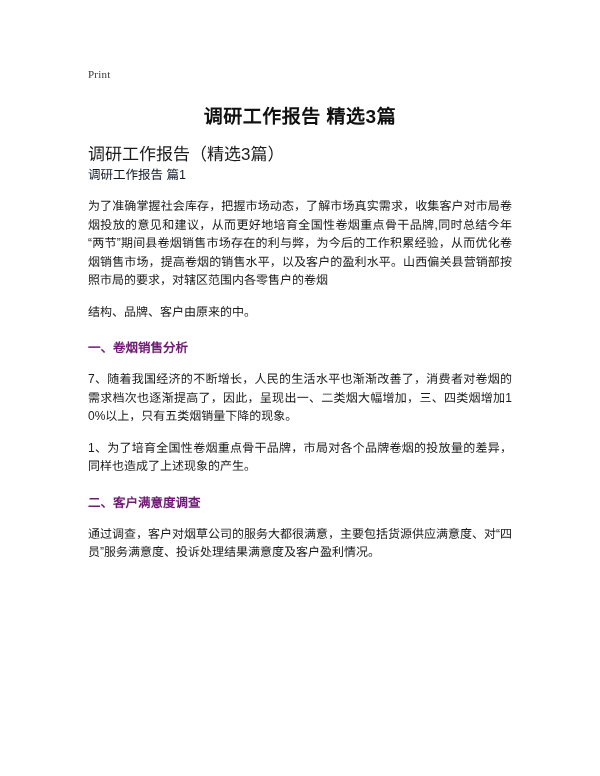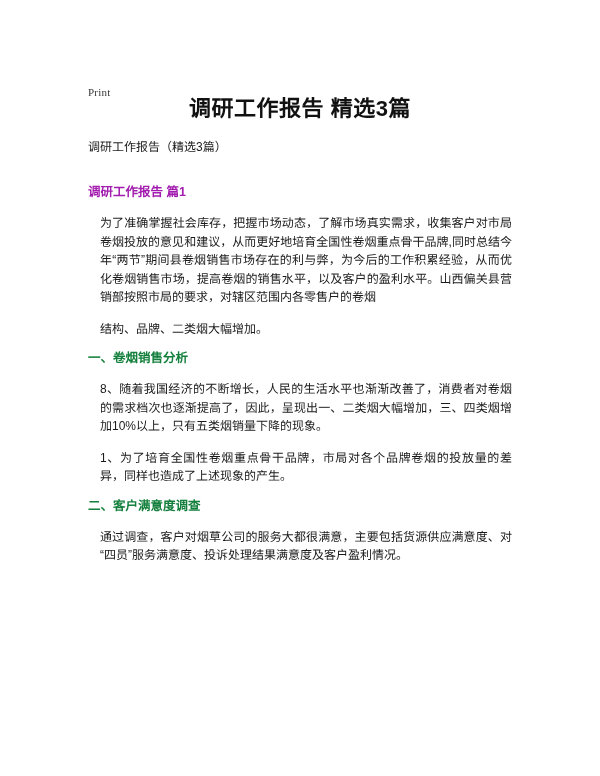--- a/index.html
+++ b/index.html
@@ -19,67 +19,67 @@
   .page {
     position: relative;
     width: 600px;
     height: 776px;
     background: #ffffff;
     box-sizing: border-box;
   }
   .print-link {
     position: absolute;
     left: 88px;
-    top: 86px;
+    top: 68px;
     font-family: "Liberation Serif", "DejaVu Serif", serif;
     font-size: 11px;
     line-height: 13px;
     color: #3a3a3a;
     letter-spacing: 0.2px;
     cursor: pointer;
     user-select: none;
     text-align: center;
   }
   .doc {
     position: absolute;
     left: 88px;
     top: 96px;
     width: 424px;
   }
   .doc-title {
-    margin: 0;
-    font-size: 22px;
+    margin: 8px;
+    font-size: 19px;
     line-height: 26px;
     font-weight: bold;
     text-align: center;
     letter-spacing: 0.5px;
     color: #111111;
   }
   .subtitle {
     margin: 16px 0 0 0;
-    font-size: 12px;
+    font-size: 17px;
     line-height: 18px;
     color: #1a1a1a;
   }
   .sub-heading {
-    margin: 27px 0 0 0;
+    margin: 2px 0 0 0;
+    font-size: 12.5px;
+    line-height: 18px;
+    font-weight: normal;
+    color: #0f172a;
+  }
+  .section-heading {
+    margin: 18px 0 0 0;
     font-size: 12.5px;
     line-height: 18px;
     font-weight: bold;
-    color: #a21caf;
-  }
-  .section-heading {
-    margin: 11px 0 0 0;
-    font-size: 12.5px;
-    line-height: 18px;
-    font-weight: bold;
-    color: #15803d;
+    color: #701a75;
   }
   .para {
-    margin: 13px 0 0 12px;
+    margin: 13px 0 0 0;
     font-size: 12px;
     line-height: 18.5px;
     color: #1a1a1a;
     text-align: justify;
     text-justify: inter-ideograph;
     word-break: break-all;
   }
 </style>
 </head>
 <body>
@@ -91,25 +91,25 @@
   <div class="doc">
 
     <h1 class="doc-title">调研工作报告 精选3篇</h1>
 
     <p class="subtitle">调研工作报告（精选3篇）</p>
 
     <p class="sub-heading">调研工作报告 篇1</p>
 
     <p class="para">为了准确掌握社会库存，把握市场动态，了解市场真实需求，收集客户对市局卷烟投放的意见和建议，从而更好地培育全国性卷烟重点骨干品牌,同时总结今年“两节”期间县卷烟销售市场存在的利与弊，为今后的工作积累经验，从而优化卷烟销售市场，提高卷烟的销售水平，以及客户的盈利水平。山西偏关县营销部按照市局的要求，对辖区范围内各零售户的卷烟</p>
 
-    <p class="para">结构、品牌、二类烟大幅增加。</p>
+    <p class="para">结构、品牌、客户由原来的中。</p>
 
     <h2 class="section-heading">一、卷烟销售分析</h2>
 
-    <p class="para">8、随着我国经济的不断增长，人民的生活水平也渐渐改善了，消费者对卷烟的需求档次也逐渐提高了，因此，呈现出一、二类烟大幅增加，三、四类烟增加10%以上，只有五类烟销量下降的现象。</p>
+    <p class="para">7、随着我国经济的不断增长，人民的生活水平也渐渐改善了，消费者对卷烟的需求档次也逐渐提高了，因此，呈现出一、二类烟大幅增加，三、四类烟增加10%以上，只有五类烟销量下降的现象。</p>
 
     <p class="para">1、为了培育全国性卷烟重点骨干品牌，市局对各个品牌卷烟的投放量的差异，同样也造成了上述现象的产生。</p>
 
 
 
     <h2 class="section-heading">二、客户满意度调查</h2>
 
     <p class="para">通过调查，客户对烟草公司的服务大都很满意，主要包括货源供应满意度、对“四员”服务满意度、投诉处理结果满意度及客户盈利情况。</p>
 
   </div>

